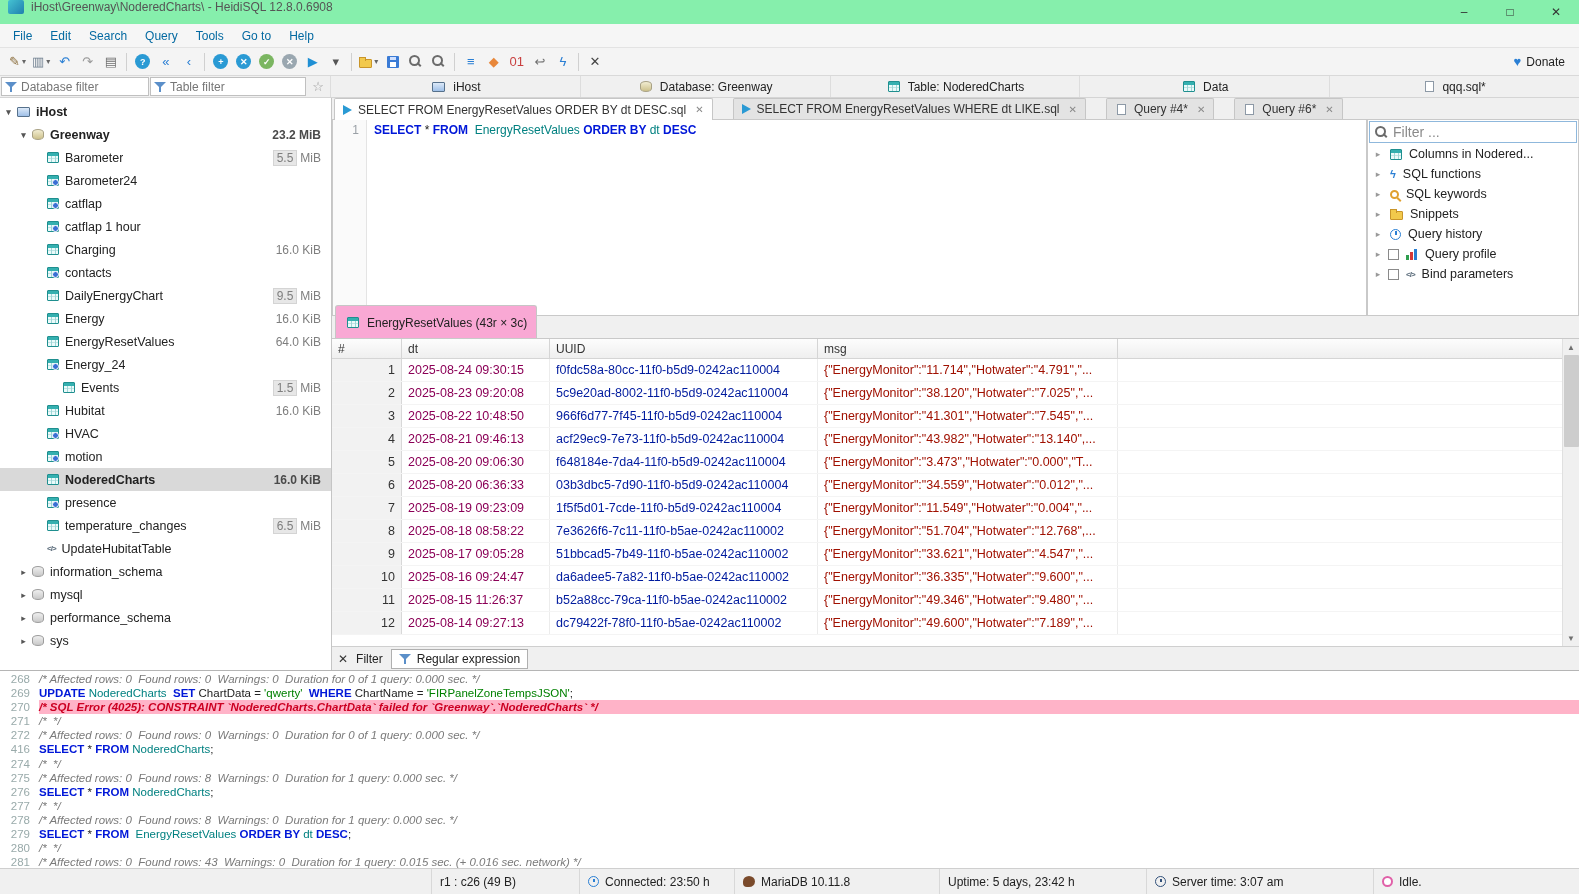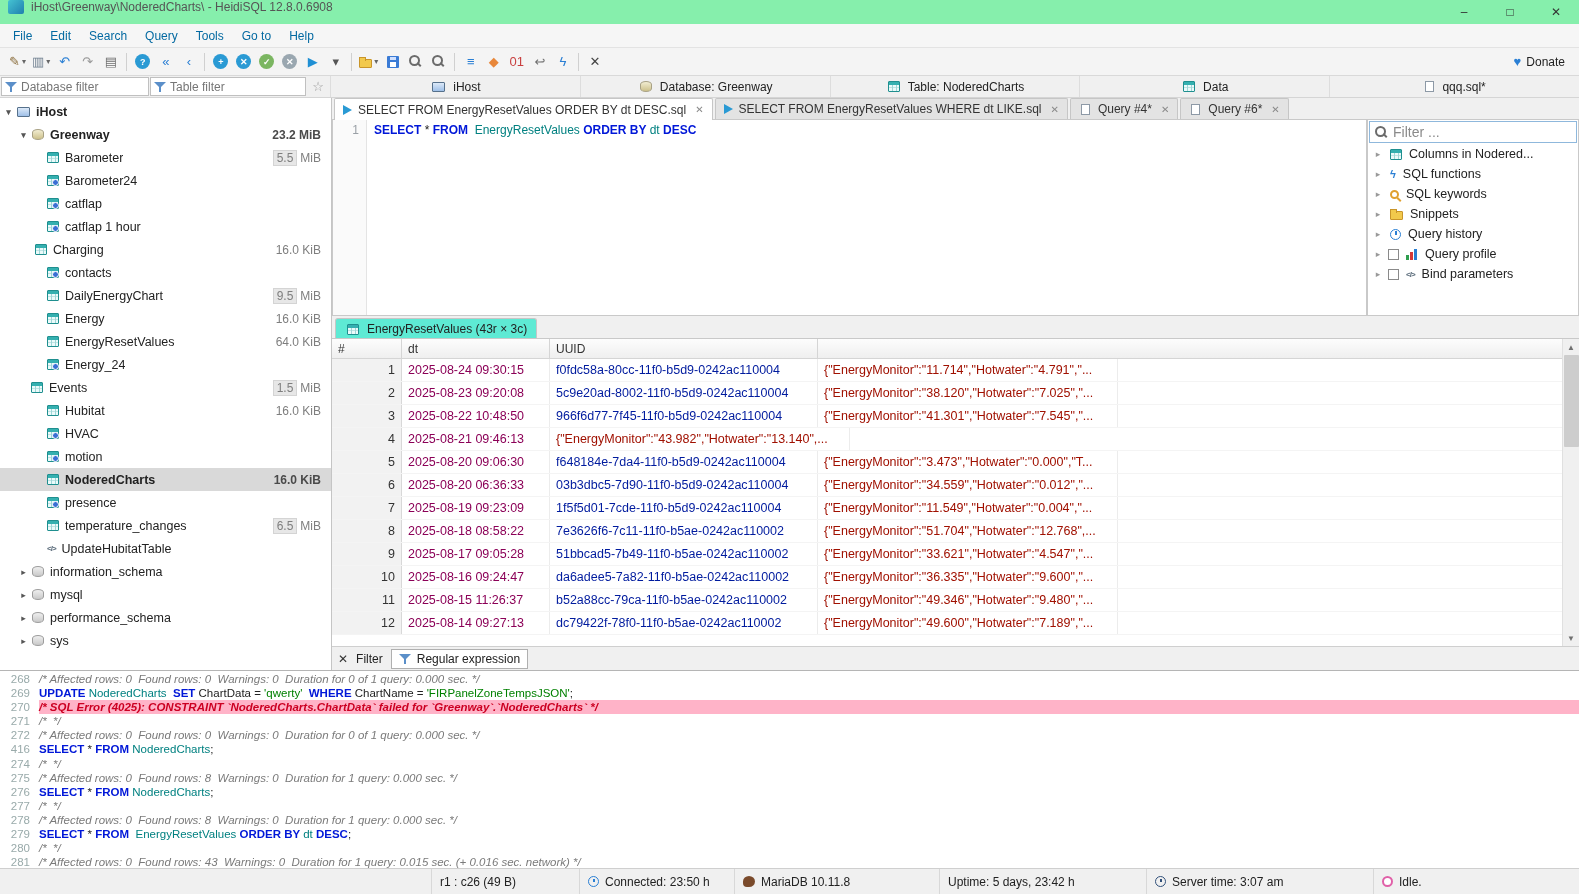--- a/index.html
+++ b/index.html
@@ -45,42 +45,42 @@
   .tree-arrow{width:13px;color:#555;font-size:9px;text-align:center;flex:0 0 auto;}
   .ticon{flex:0 0 auto;margin:0 2px;}
   .tree-label{margin-left:4px;white-space:nowrap;overflow:hidden;font-size:12.5px;}
   .tree-size{margin-left:auto;color:#7e7e7e;padding-right:8px;font-size:12px;white-space:nowrap;}
   .bold-row .tree-size{color:#4a4a4a;}
   .size-bar{background:#e7e7e7;border:1px solid #d4d4d4;padding:0 3px;margin-right:3px;}
 
   .right{flex:1;display:flex;flex-direction:column;min-width:0;background:#f0f0f0;}
 
   
-  .query-tabs{height:22px;flex:0 0 auto;display:flex;align-items:flex-end;background:#f0f0f0;padding-left:2px;gap:2px;border-bottom:1px solid #c9c9c9;}
+  .query-tabs{height:22px;flex:0 0 auto;display:flex;align-items:flex-end;background:#f0f0f0;padding-left:2px;gap:20px;border-bottom:1px solid #c9c9c9;}
   .query-tab{height:21px;display:flex;align-items:center;gap:6px;padding:0 8px;background:#e3e3e3;border:1px solid #c6c6c6;border-bottom:none;color:#333;white-space:nowrap;overflow:hidden;border-radius:2px 2px 0 0;}
   .query-tab.active{background:#fff;height:22px;margin-bottom:-1px;}
   .qt-close{color:#8a8a8a;font-size:10px;margin-left:3px;}
 
   
   .editor-row{height:196px;flex:0 0 auto;display:flex;background:#f0f0f0;}
   .editor{flex:1;display:flex;background:#fff;border:1px solid #c9c9c9;border-top:none;min-width:0;}
   .gutter{width:34px;flex:0 0 auto;background:#fafafa;border-right:1px solid #e4e4e4;color:#9aa0a6;text-align:right;padding:3px 7px 0 0;font-family:"Liberation Mono",monospace;font-size:12px;}
   .code{padding:3px 7px;font-family:"Liberation Mono",monospace;font-size:12px;white-space:pre;flex:1;}
   .helper{width:212px;flex:0 0 auto;background:#fff;border:1px solid #c9c9c9;border-top:none;border-left:1px solid #c9c9c9;display:flex;flex-direction:column;}
   .helper-filter{height:22px;flex:0 0 auto;margin:1px;border:1px solid #8fb8dc;display:flex;align-items:center;padding:0 5px;gap:5px;}
   .helper-filter input{border:none;outline:none;flex:1;font-size:14px;min-width:0;}
   .helper-filter input::placeholder{color:#8a8a8a;}
   .helper-item{height:20px;display:flex;align-items:center;gap:5px;padding-left:5px;white-space:nowrap;overflow:hidden;}
   .h-arrow{width:10px;color:#9a9a9a;font-size:9px;text-align:center;}
   .h-label{font-size:12.5px;}
   .checkbox{width:11px;height:11px;border:1px solid #8a8a8a;background:#fff;flex:0 0 auto;}
 
   
   .result-tab-row{height:22px;flex:0 0 auto;display:flex;align-items:flex-end;padding-left:3px;background:#f0f0f0;}
-  .result-tab{height:21px;background:#5eead4;border:1px solid #c6c6c6;border-bottom:none;display:flex;align-items:center;gap:6px;padding:0 9px;border-radius:3px 3px 0 0;margin-bottom:-1px;white-space:nowrap;}
+  .result-tab{height:34px;background:#f9a8d4;border:1px solid #c6c6c6;border-bottom:none;display:flex;align-items:center;gap:6px;padding:0 9px;border-radius:3px 3px 0 0;margin-bottom:-1px;white-space:nowrap;}
 
   
   .grid-area{flex:1;display:flex;background:#fff;min-height:0;border-top:1px solid #c9c9c9;}
   .grid-main{flex:1;display:flex;flex-direction:column;min-width:0;}
   .grid-header{height:20px;flex:0 0 auto;display:flex;background:linear-gradient(#fdfdfd,#efefef);border-bottom:1px solid #d5d5d5;}
   .gh-cell{border-right:1px solid #d5d5d5;display:flex;align-items:center;padding:0 6px;color:#333;font-size:12px;}
   .grid-body{flex:1;overflow:hidden;}
   .grid-row{height:23px;display:flex;border-bottom:1px solid #f4f4f4;}
   .gc{border-right:1px solid #ececec;display:flex;align-items:center;padding:0 6px;white-space:nowrap;overflow:hidden;font-size:12.5px;}
   .gc.num{background:#f2f2f2;justify-content:flex-end;color:#333;border-right:1px solid #d8d8d8;}
@@ -326,21 +326,21 @@
         <div class="tree-row" style="padding-left: 32px;">
           <span class="tree-arrow"></span>
           <span class="ticon i-table i-view"></span>
           <span class="tree-label">catflap</span>
         </div>
         <div class="tree-row" style="padding-left: 32px;">
           <span class="tree-arrow"></span>
           <span class="ticon i-table i-view"></span>
           <span class="tree-label">catflap 1 hour</span>
         </div>
-        <div class="tree-row" style="padding-left: 20px;">
+        <div class="tree-row" style="padding-left: 32px;">
           <span class="tree-arrow"></span>
           <span class="ticon i-table"></span>
           <span class="tree-label">Charging</span>
           <span class="tree-size">16.0 KiB</span>
         </div>
         <div class="tree-row" style="padding-left: 32px;">
           <span class="tree-arrow"></span>
           <span class="ticon i-table i-view"></span>
           <span class="tree-label">contacts</span>
         </div>
@@ -360,21 +360,21 @@
           <span class="tree-arrow"></span>
           <span class="ticon i-table"></span>
           <span class="tree-label">EnergyResetValues</span>
           <span class="tree-size">64.0 KiB</span>
         </div>
         <div class="tree-row" style="padding-left: 32px;">
           <span class="tree-arrow"></span>
           <span class="ticon i-table i-view"></span>
           <span class="tree-label">Energy_24</span>
         </div>
-        <div class="tree-row" style="padding-left: 16px;">
+        <div class="tree-row" style="padding-left: 48px;">
           <span class="tree-arrow"></span>
           <span class="ticon i-table"></span>
           <span class="tree-label">Events</span>
           <span class="tree-size"><span class="size-bar">1.5</span>MiB</span>
         </div>
         <div class="tree-row" style="padding-left: 32px;">
           <span class="tree-arrow"></span>
           <span class="ticon i-table"></span>
           <span class="tree-label">Hubitat</span>
           <span class="tree-size">16.0 KiB</span>
@@ -515,20 +515,21 @@
           <span>EnergyResetValues (43r × 3c)</span>
         </div>
       </div>
 
       <div class="grid-area">
         <div class="grid-main">
           <div class="grid-header" id="grid-header">
               <div class="gh-cell w0">#</div>
               <div class="gh-cell w1">dt</div>
               <div class="gh-cell w2">UUID</div>
+              <div class="gh-cell w3">msg</div>
             </div>
           <div class="grid-body" id="grid-body">
               <div class="grid-row">
                 <div class="gc num w0">1</div>
                 <div class="gc dt w1">2025-08-24 09:30:15</div>
                 <div class="gc uuid w2">f0fdc58a-80cc-11f0-b5d9-0242ac110004</div>
                 <div class="gc msg w3">{"EnergyMonitor":"11.714","Hotwater":"4.791","...</div>
               </div>
               <div class="grid-row">
                 <div class="gc num w0">2</div>
@@ -538,20 +539,21 @@
               </div>
               <div class="grid-row">
                 <div class="gc num w0">3</div>
                 <div class="gc dt w1">2025-08-22 10:48:50</div>
                 <div class="gc uuid w2">966f6d77-7f45-11f0-b5d9-0242ac110004</div>
                 <div class="gc msg w3">{"EnergyMonitor":"41.301","Hotwater":"7.545","...</div>
               </div>
               <div class="grid-row">
                 <div class="gc num w0">4</div>
                 <div class="gc dt w1">2025-08-21 09:46:13</div>
+                <div class="gc uuid w2">acf29ec9-7e73-11f0-b5d9-0242ac110004</div>
                 <div class="gc msg w3">{"EnergyMonitor":"43.982","Hotwater":"13.140",...</div>
               </div>
               <div class="grid-row">
                 <div class="gc num w0">5</div>
                 <div class="gc dt w1">2025-08-20 09:06:30</div>
                 <div class="gc uuid w2">f648184e-7da4-11f0-b5d9-0242ac110004</div>
                 <div class="gc msg w3">{"EnergyMonitor":"3.473","Hotwater":"0.000","T...</div>
               </div>
               <div class="grid-row">
                 <div class="gc num w0">6</div>

